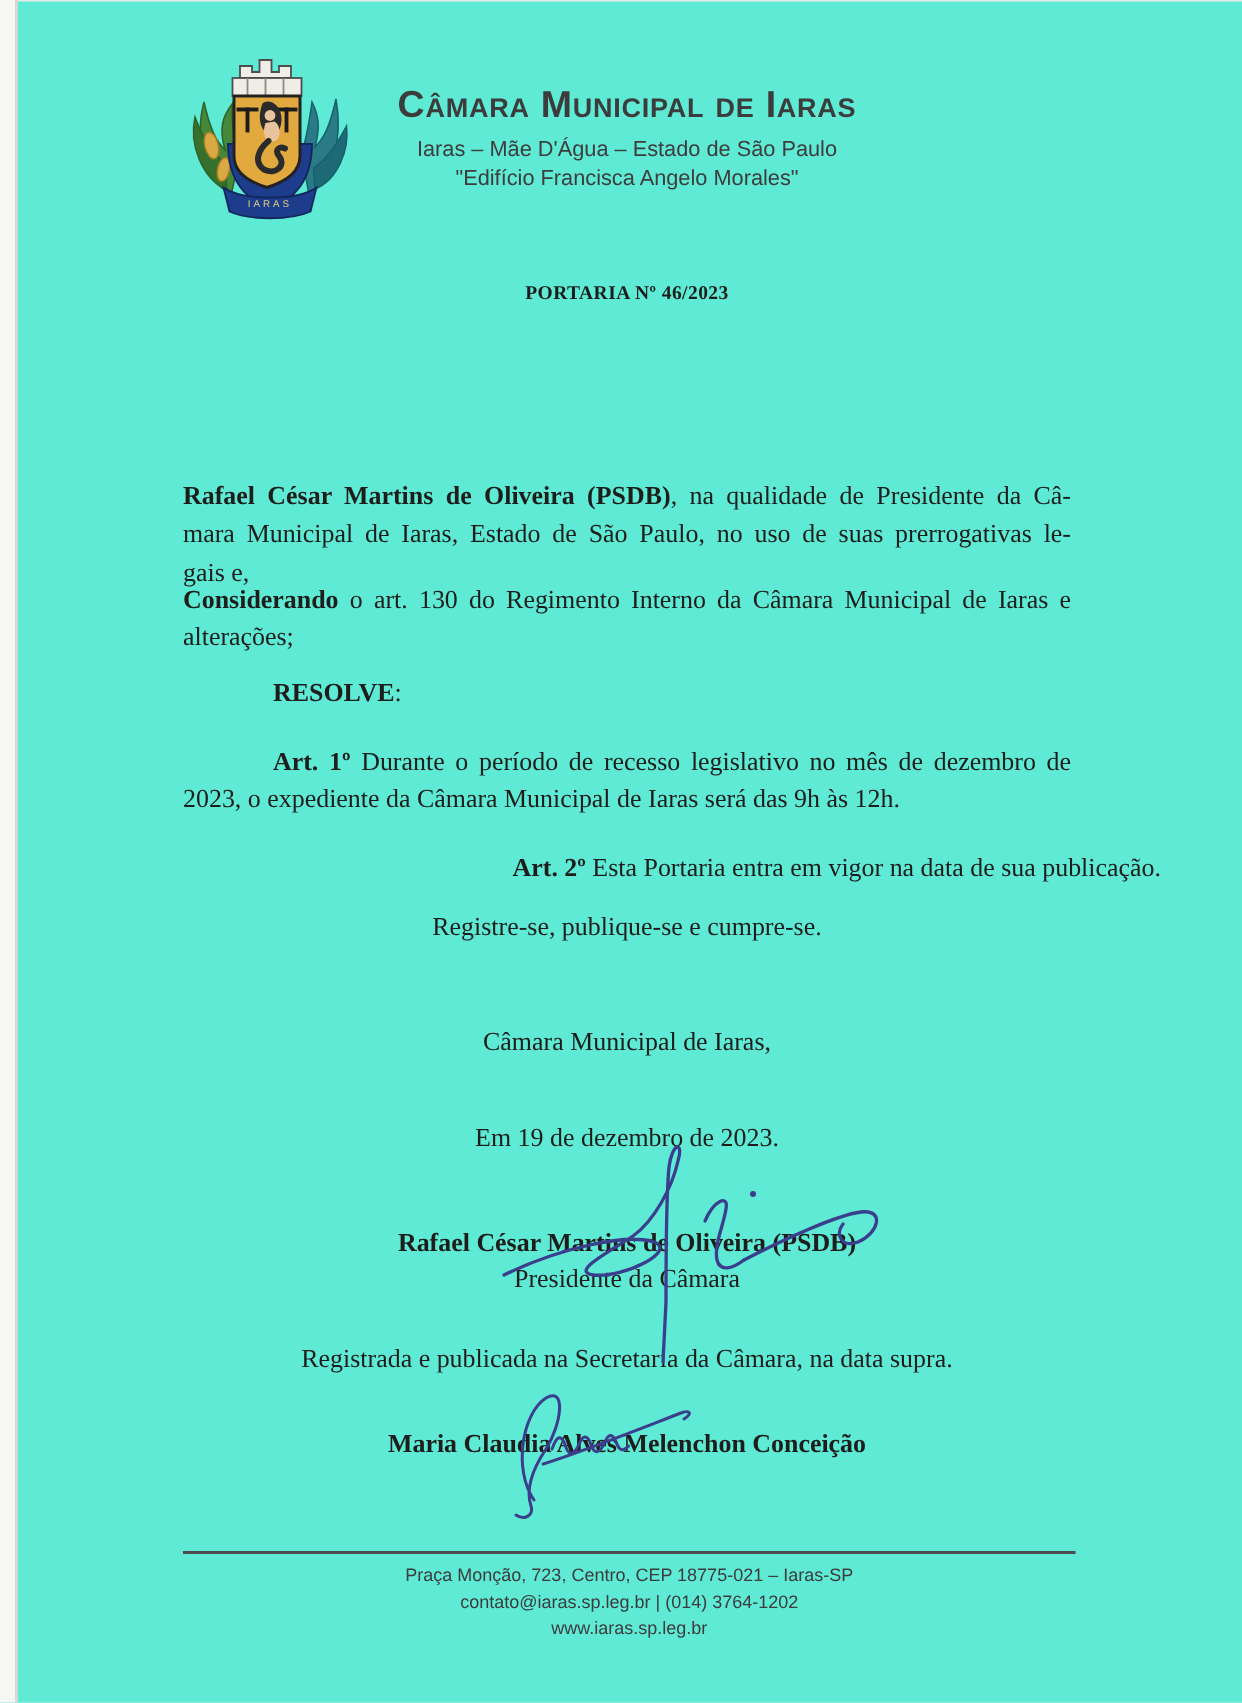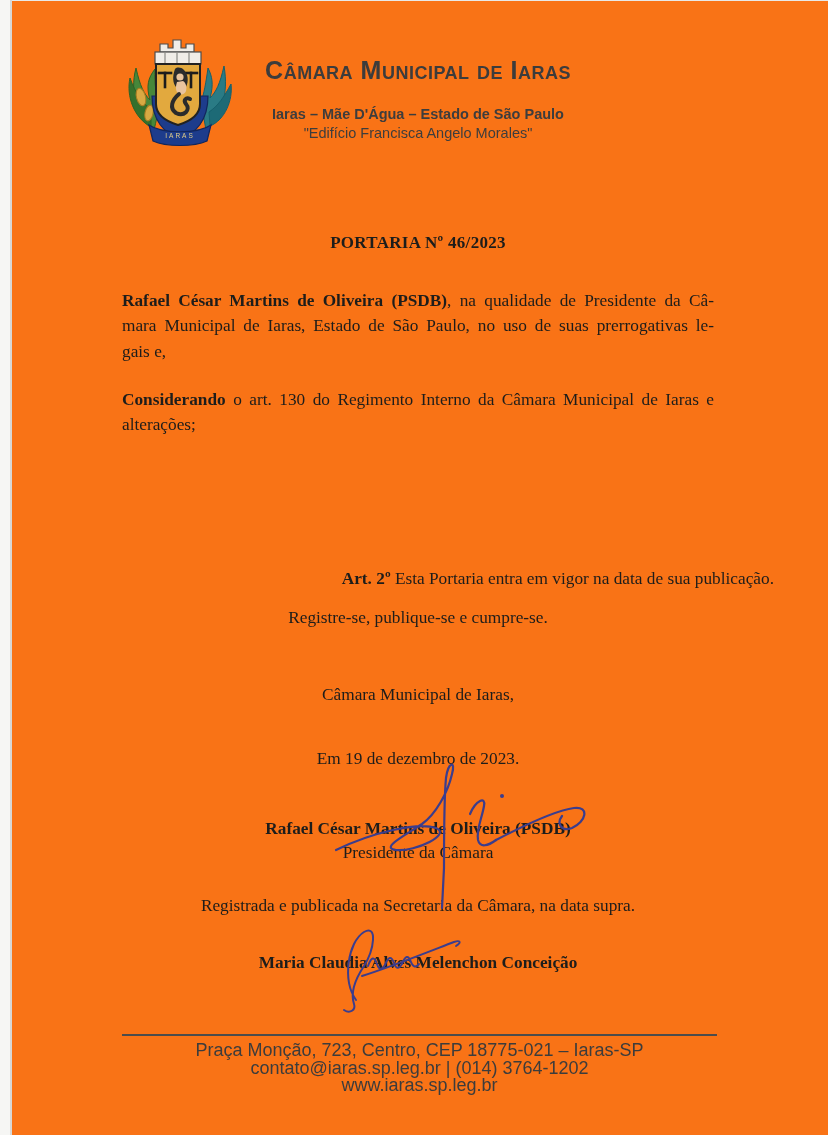--- a/index.html
+++ b/index.html
@@ -1,39 +1,39 @@
 <!DOCTYPE html>
 <html><head>
 <meta charset="utf-8">
 <style>
   html,body{margin:0;padding:0;}
   body{width:828px;height:1135px;background:#fdfdfc;position:relative;overflow:hidden;
        font-family:"Liberation Serif", serif;color:#1d1d1b;}
-  .page{position:absolute;inset:0;background:#f97316;}
+  .page{position:absolute;inset:0;background:#5eead4;}
   .edge-left-strip{position:absolute;left:0;top:0;width:10px;height:100%;background:#f6f6f4;}
   .edge-left-line{position:absolute;left:10px;top:0;width:2px;height:100%;background:#d8d8d6;}
   .edge-top-line{position:absolute;left:12px;top:0;width:816px;height:1px;background:#e9e9e7;}
 
   
   .crest{position:absolute;left:124px;top:34px;width:112px;height:116px;}
   .lh-text{position:absolute;left:248px;top:56px;width:340px;text-align:center;
            font-family:"Liberation Sans", sans-serif;color:#3f3f3f;}
   .org-name{font-size:25px;font-weight:bold;font-variant:small-caps;letter-spacing:.5px;
             white-space:nowrap;color:#3c3c3c;}
-  .org-sub{font-size:14.5px;margin-top:21px;color:#3d3d3d;font-weight:bold;}
+  .org-sub{font-size:14.5px;margin-top:7px;color:#3d3d3d;}
   .org-sub2{font-size:14.5px;margin-top:3px;color:#3d3d3d;}
 
   
   .abs{position:absolute;left:122px;width:592px;}
-  .doc-title{top:187px;text-align:center;font-weight:bold;font-size:17px;letter-spacing:.3px;margin-top:46px;}
+  .doc-title{top:187px;text-align:center;font-weight:bold;font-size:13px;letter-spacing:.3px;}
   .epigraph{position:absolute;left:435px;top:230px;width:290px;font-size:17.5px;line-height:26px;}
   .para{font-size:17.3px;line-height:25.4px;}
   .jline{text-align:justify;text-align-last:justify;}
   .indent{padding-left:60px;}
-  .preamble{top:288px;}
+  .preamble{top:318px;}
   .considering{top:387px;}
   .resolve{top:449px;}
   .art1{top:495px;}
   .art2{top:566px;text-align:right;}
   .center{text-align:center;}
   .order{top:605px;}
   .place{top:682px;}
   .dateline{top:746px;}
   .sig-name{font-weight:bold;font-size:17.3px;}
   .name1{top:816px;}
@@ -41,21 +41,21 @@
   .registration{top:893px;}
   .name2{top:950px;}
   .role2{top:974px;}
   .sig-svg{position:absolute;z-index:3;pointer-events:none;}
   .sig1{left:318px;top:750px;width:285px;height:162px;}
   .sig2{left:328px;top:916px;width:155px;height:100px;}
 
   
   .footer-rule{position:absolute;left:122px;top:1034px;width:595px;height:2px;background:#4c4c4c;}
   .footer{position:absolute;left:122px;top:1042px;width:595px;text-align:center;
-          font-family:"Liberation Sans", sans-serif;font-size:18px;line-height:17.5px;color:#3c3c3c;}
+          font-family:"Liberation Sans", sans-serif;font-size:12px;line-height:17.5px;color:#3c3c3c;}
   b{font-weight:bold;}
 </style>
 </head>
 <body>
 
 <div class="page">
   <div class="edge-left-strip"></div>
   <div class="edge-left-line"></div>
   <div class="edge-top-line"></div>
 
@@ -114,21 +114,28 @@
     <div class="jline"><b>Rafael César Martins de Oliveira (PSDB)</b><span>, na qualidade de Presidente da Câ-</span></div>
     <div class="jline">mara Municipal de Iaras, Estado de São Paulo, no uso de suas prerrogativas le-</div>
     <div>gais e,</div>
   </div>
 
   <div class="abs para considering">
     <div class="jline"><b>Considerando</b><span> o art. 130 do Regimento Interno da Câmara Municipal de Iaras e</span></div>
     <div>alterações;</div>
   </div>
 
+  <div class="abs para resolve indent">
+    <b>RESOLVE</b><span>:</span>
+  </div>
 
+  <div class="abs para art1">
+    <div class="jline indent"><b>Art. 1º</b><span> Durante o período de recesso legislativo no mês de dezembro de</span></div>
+    <div>2023, o expediente da Câmara Municipal de Iaras será das 9h às 12h.</div>
+  </div>
 
   <div class="abs para art2 indent">
     <b>Art. 2º</b><span> Esta Portaria entra em vigor na data de sua publicação.</span>
   </div>
 
   <div class="abs para center order">Registre-se, publique-se e cumpre-se.</div>
   <div class="abs para center place">Câmara Municipal de Iaras,</div>
   <div class="abs para center dateline">Em 19 de dezembro de 2023.</div>
 
   <svg class="sig-svg sig1" viewBox="0 0 285 162">

